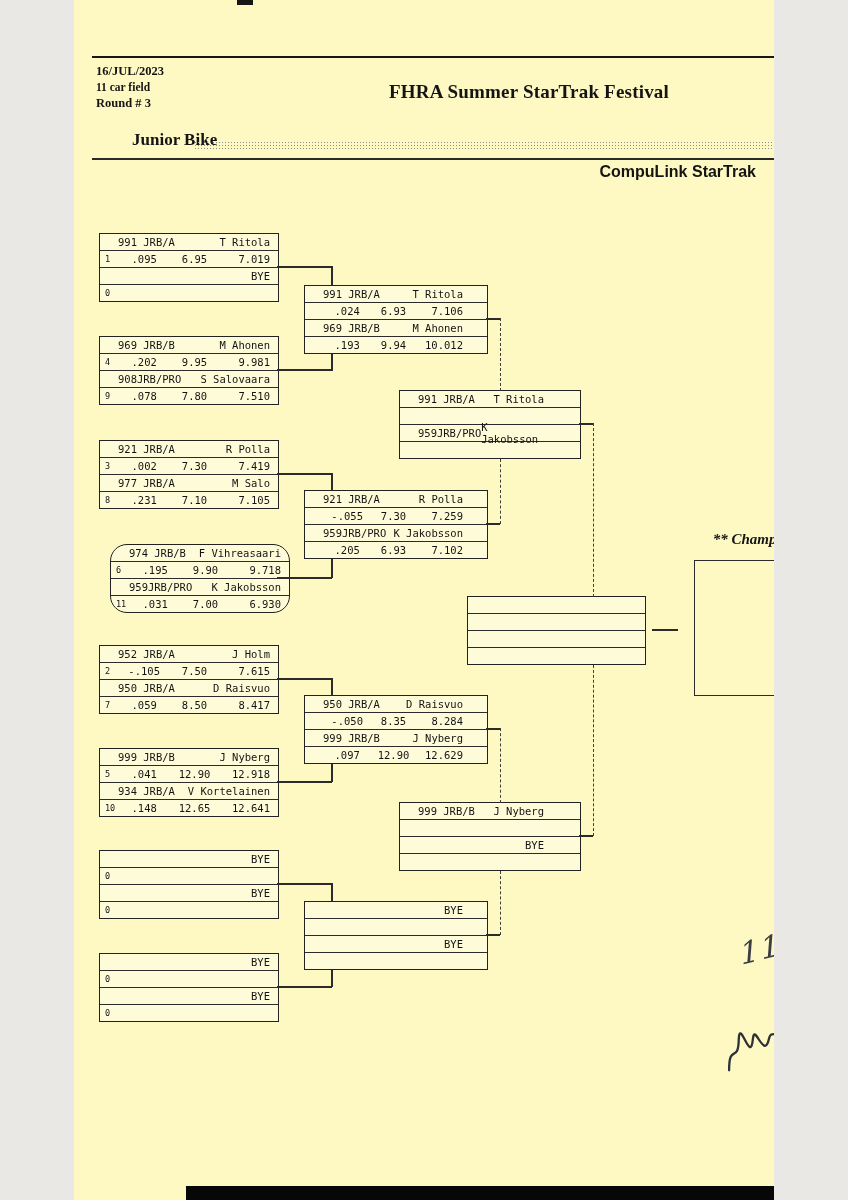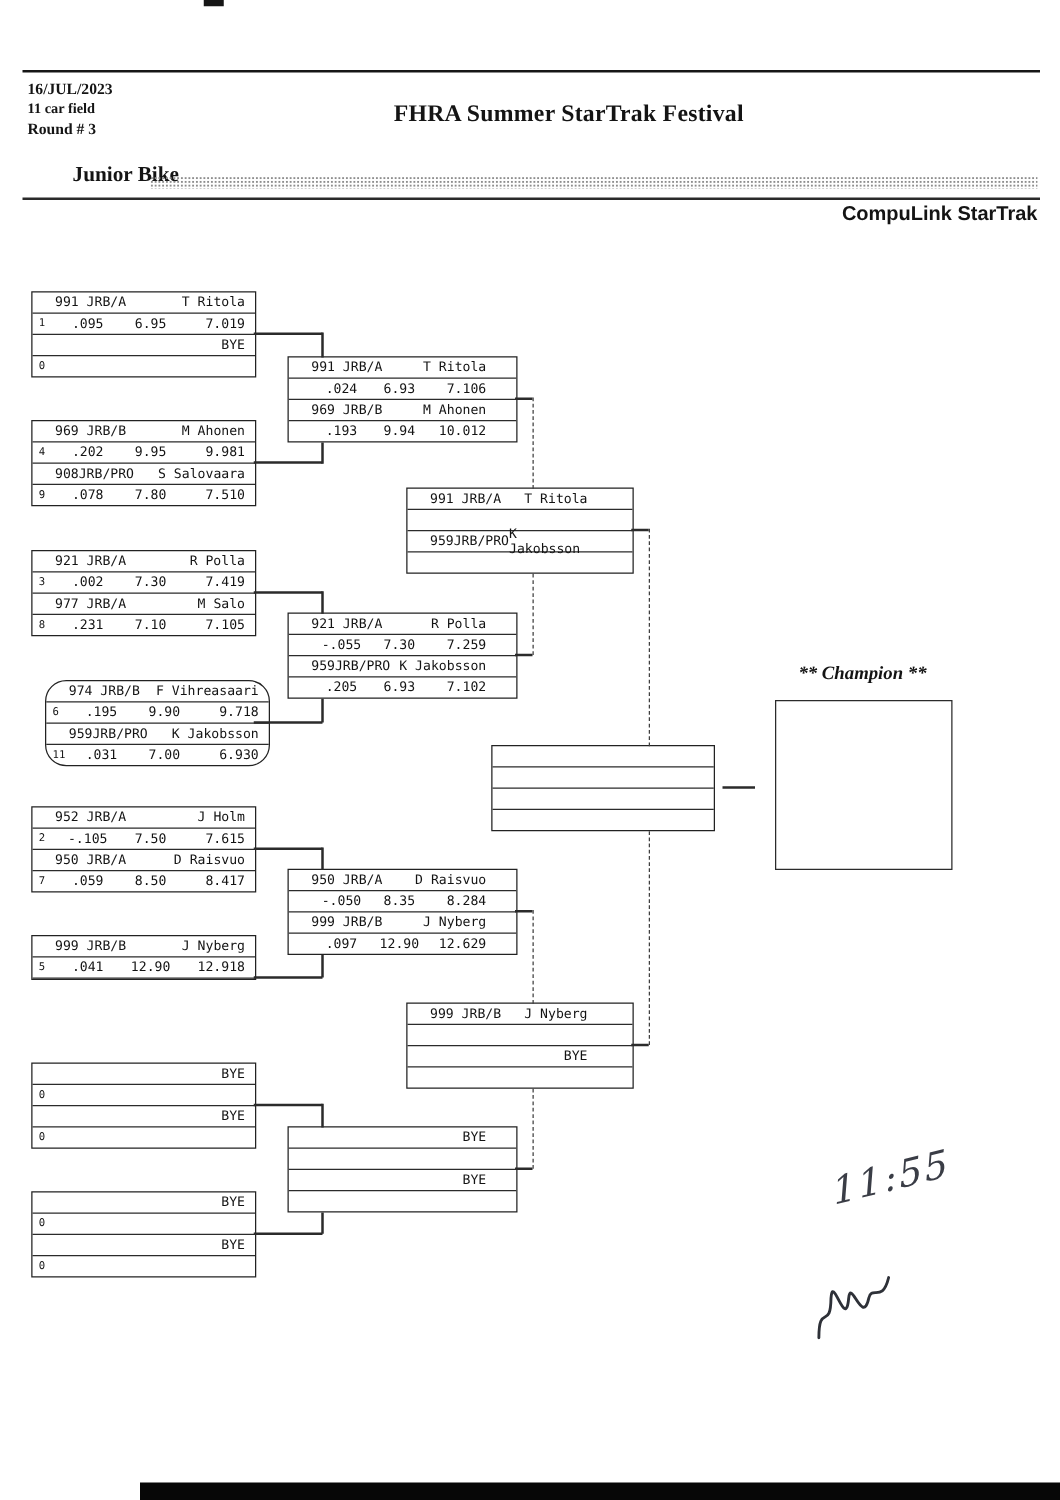--- a/index.html
+++ b/index.html
@@ -1,19 +1,19 @@
 <!DOCTYPE html>
 <html><head>
 <meta charset="utf-8">
 <style>
   html,body{margin:0;padding:0;}
   body{background:#e9e8e5;}
   #page{
-    position:relative;width:848px;height:1200px;margin:0 auto;
-    background:#ffffff;overflow:hidden;
+    position:relative;width:700px;height:1200px;margin:0 auto;
+    background:#fef9c3;overflow:hidden;
     font-family:"Liberation Serif",serif;color:#141414;
   }
   
   .top-rule{position:absolute;left:18px;top:56px;width:814px;height:2px;background:#161616;}
   .scan-mark{position:absolute;left:163px;top:0;width:16px;height:5px;background:#161616;}
   .hdr-left{position:absolute;left:22px;top:63px;line-height:16px;font-size:12.5px;font-weight:600;}
   .hdr-left .small{font-size:11.5px;font-weight:600;}
   .title{position:absolute;left:90px;top:81px;width:730px;text-align:center;
          font-size:19px;font-weight:700;letter-spacing:.2px;}
   .category{position:absolute;left:22px;top:130px;font-size:17px;font-weight:700;margin-left:36px;}
@@ -213,20 +213,32 @@
         <span class="car">999 JRB/B</span>
         <span class="driver">J Nyberg</span>
       </div>
       <div class="row stats-row">
         <span class="seed">5</span>
         <span class="st">.041</span>
         <span class="st">12.90</span>
         <span class="st last">12.918</span>
       </div>
     </div>
+    <div class="slot">
+      <div class="row name-row">
+        <span class="car">934 JRB/A</span>
+        <span class="driver">V Kortelainen</span>
+      </div>
+      <div class="row stats-row">
+        <span class="seed">10</span>
+        <span class="st">.148</span>
+        <span class="st">12.65</span>
+        <span class="st last">12.641</span>
+      </div>
+    </div>
   </div>
 
   <div class="pair-box" style="left:25px;top:850px;width:178px;">
     <div class="slot">
       <div class="row name-row">
         <span class="car"></span>
         <span class="driver">BYE</span>
       </div>
       <div class="row stats-row">
         <span class="seed">0</span>

